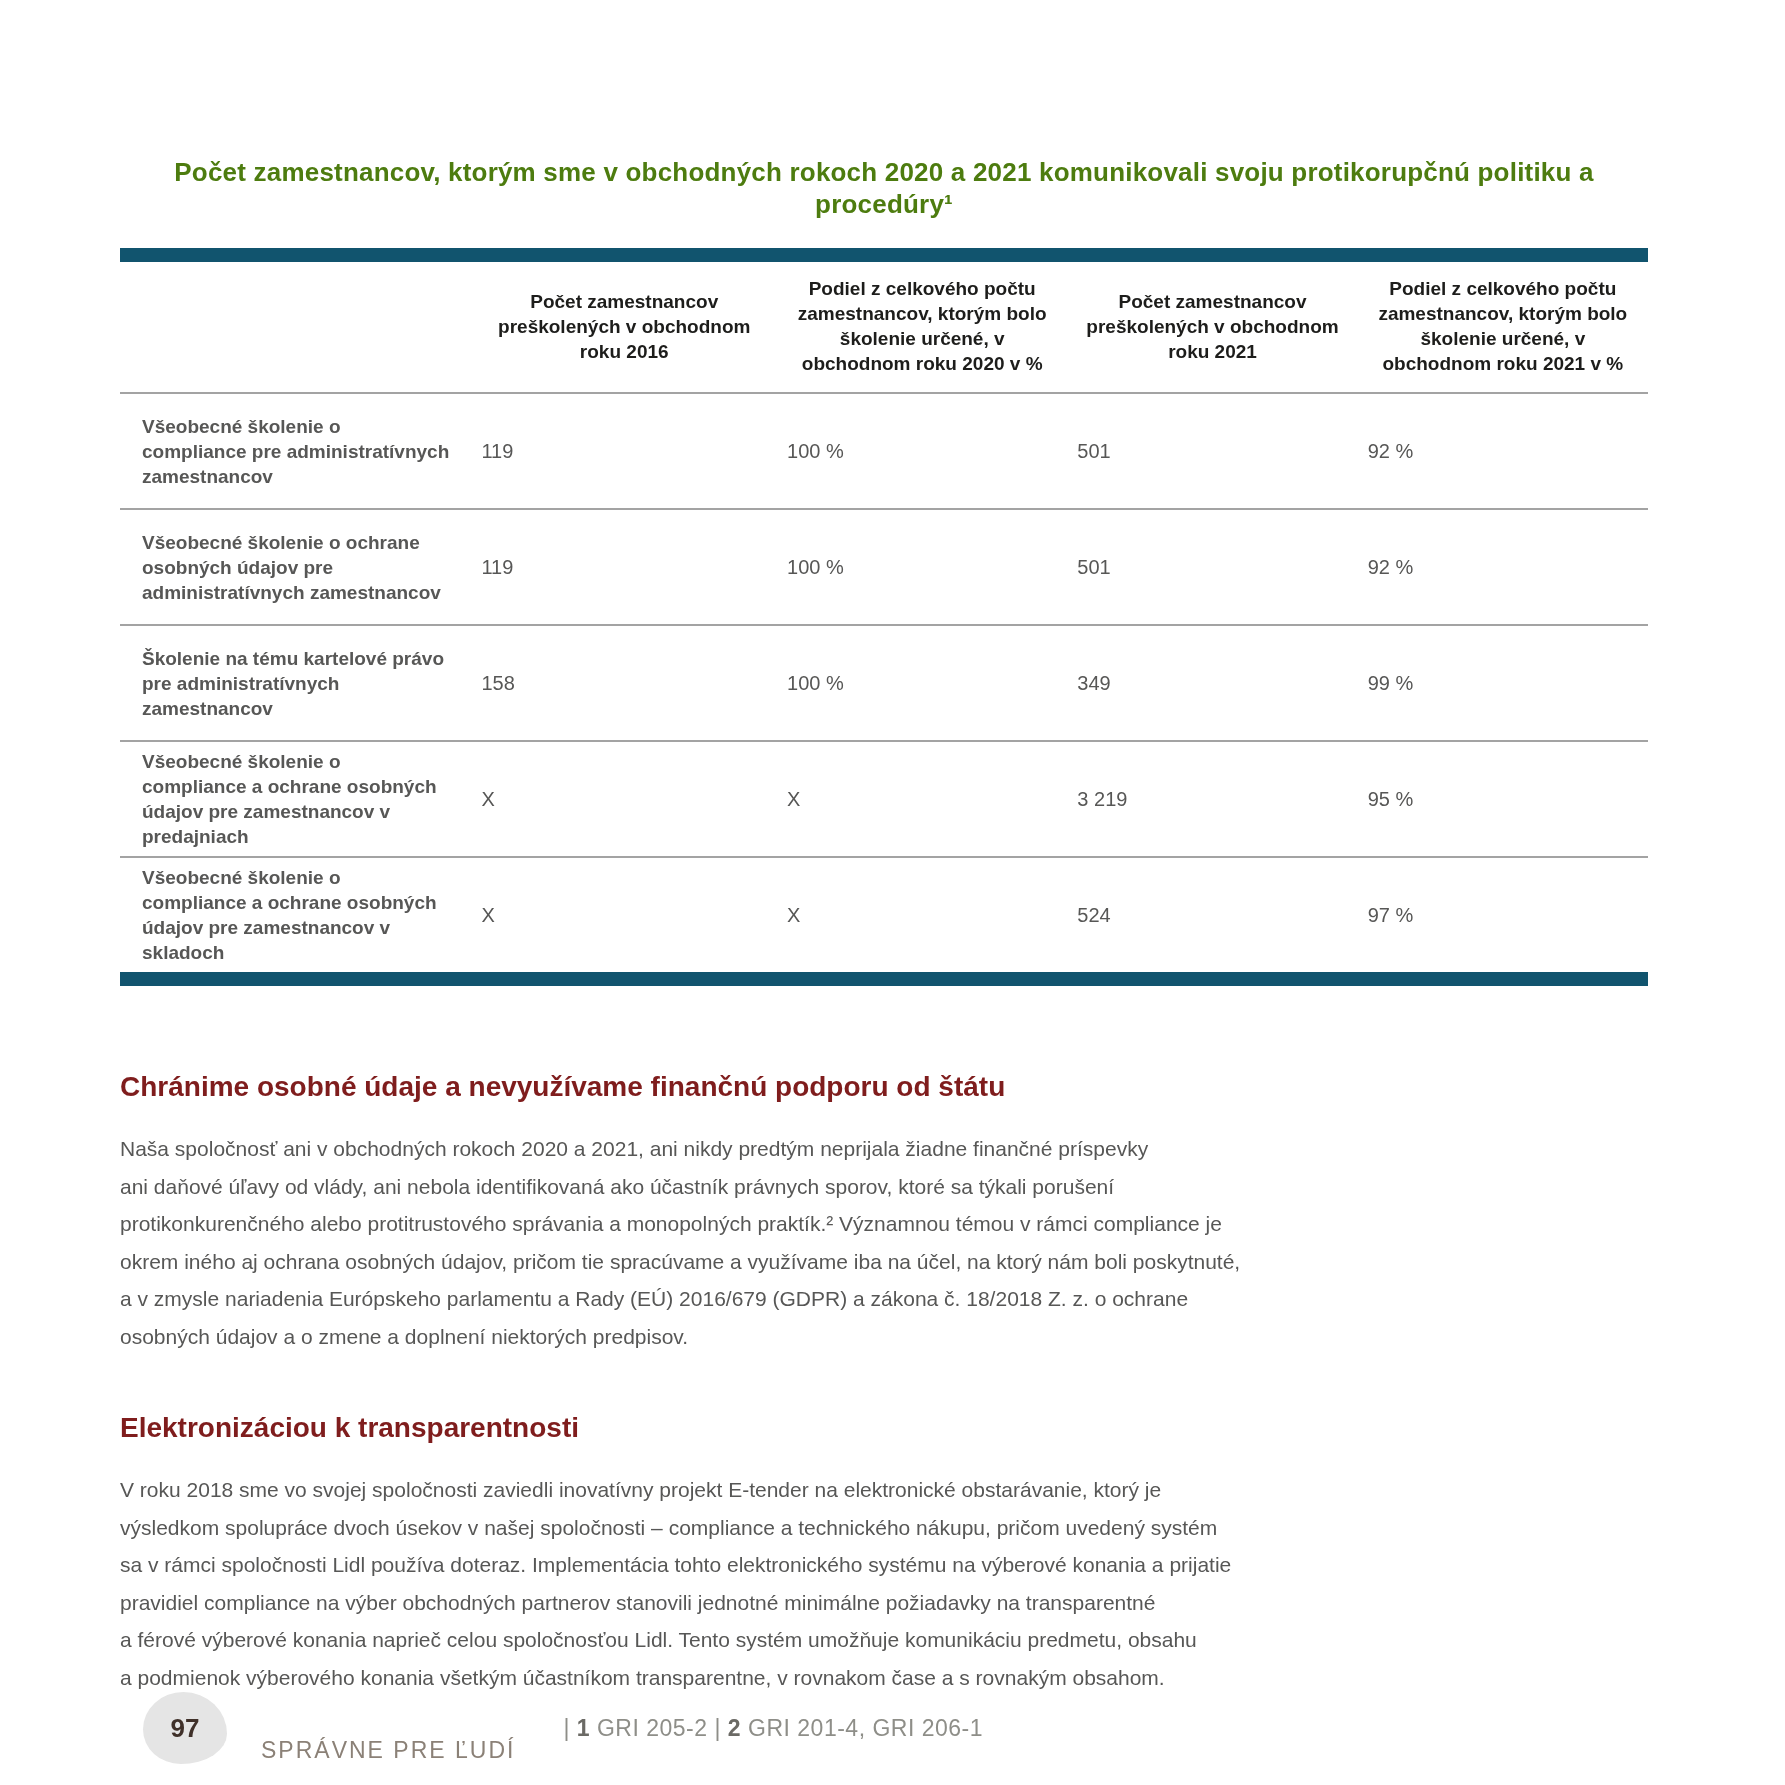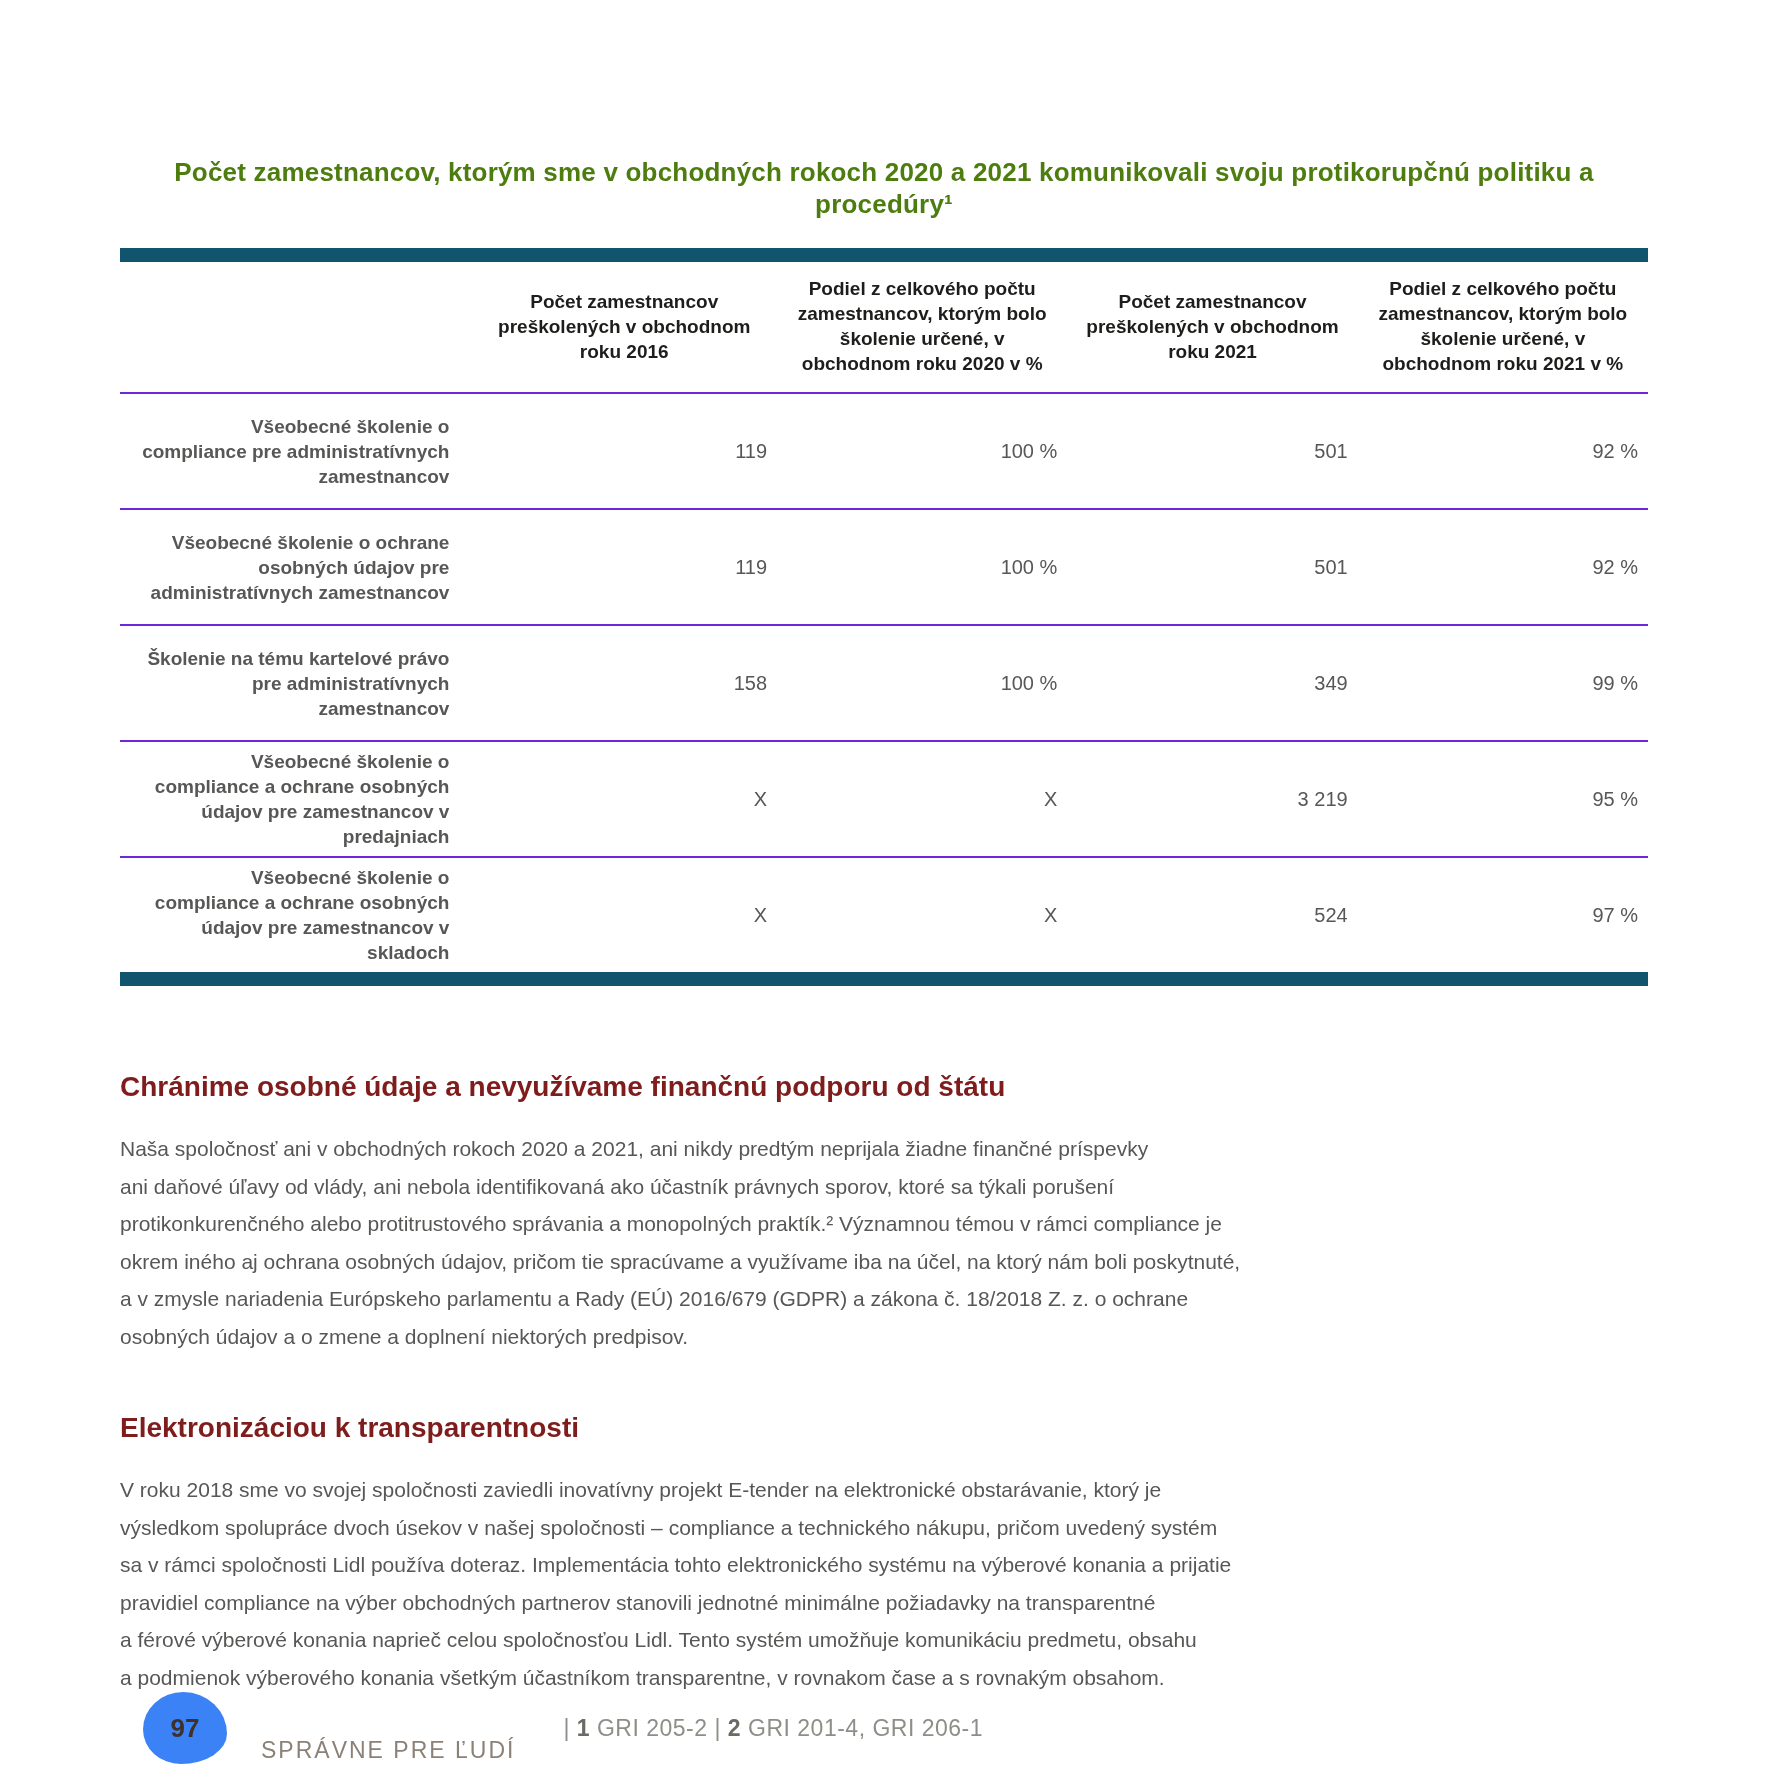--- a/index.html
+++ b/index.html
@@ -42,24 +42,24 @@
     font-weight: bold;
     color: #1d1d1b;
     text-align: center;
     vertical-align: middle;
     line-height: 25px;
     padding: 14px 8px 16px 8px;
   }
   table.training tbody td {
     font-size: 20px;
     color: #575756;
-    text-align: right;
+    text-align: left;
     vertical-align: middle;
     height: 102px;
-    border-top: 2px solid #6d28d9;
+    border-top: 2px solid #a3a3a3;
     padding: 6px 10px;
   }
   table.training tbody td.rowlabel {
     font-weight: bold;
     font-size: 19px;
     line-height: 25px;
     color: #575756;
     padding: 6px 22px;
   }
   .section-heading {
@@ -77,21 +77,21 @@
     color: #575756;
   }
   .footer {
     position: absolute;
     left: 143px; top: 1692px;
     display: flex;
     align-items: center;
   }
   .page-blob {
     width: 84px; height: 72px;
-    background: #3b82f6;
+    background: #e5e5e5;
     border-radius: 48% 52% 55% 45% / 52% 58% 42% 48%;
     display: flex;
     align-items: center;
     justify-content: center;
     flex: 0 0 auto;
   }
   .page-num {
     font-weight: bold;
     font-size: 26px;
     color: #3f3029;

